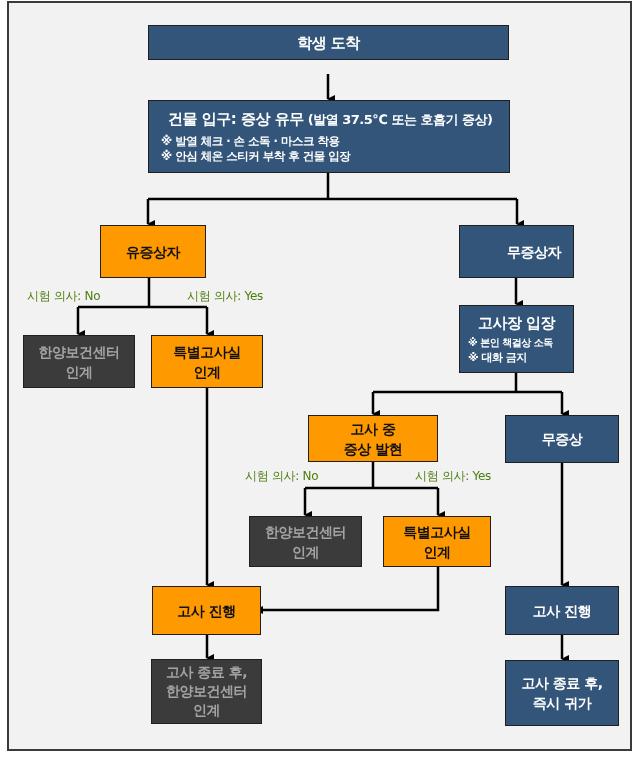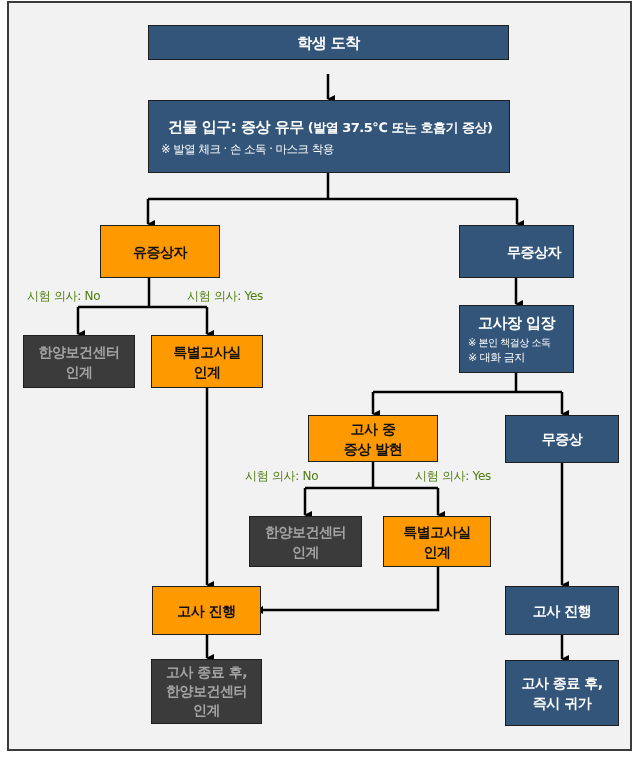--- a/index.html
+++ b/index.html
@@ -6,21 +6,21 @@
   body { width:640px; height:760px; background:#ffffff; position:relative; overflow:hidden;
          font-family:"DejaVu Sans","Liberation Sans",sans-serif; }
   .frame { position:absolute; left:7px; top:1px; width:625px; height:750px;
            background:#f2f2f2; border:2px solid #3a3a3a; border-top-width:2px; box-sizing:border-box; }
   .box { position:absolute; box-sizing:border-box; border:1.5px solid #1f1f1f;
          display:flex; flex-direction:column; align-items:center; justify-content:center;
          text-align:center; font-weight:bold; font-size:14px; line-height:20px; letter-spacing:-0.5px; }
   .navy { background:#33557a; color:#ffffff; }
   .orange { background:#ff9900; color:#111111; }
   .dark { background:#3b3b3b; color:#a3a3a3; }
-  .note { font-weight:normal; font-size:11.5px; line-height:15px; align-self:flex-start; text-align:left; }
+  .note { font-weight:bold; font-size:11.5px; line-height:15px; align-self:flex-start; text-align:left; }
   .label { position:absolute; font-size:12px; color:#4d7c0f; letter-spacing:-0.3px; white-space:nowrap; }
   svg.edges { position:absolute; left:0; top:0; }
 </style>
 </head>
 <body>
 
 <div class="frame"></div>
 
 <svg class="edges" width="640" height="760">
   <defs>
@@ -56,23 +56,24 @@
 
 <div class="box navy" style="left:148px;top:25px;width:361px;height:35px;font-size:15px;">
   <span>학생 도착</span>
 </div>
 
 <div class="box navy" style="left:148px;top:100px;width:362px;height:73px;padding:0 12px;">
   <div style="align-self:flex-start;">
     <span style="font-size:15px;margin-left:7px;">건물 입구: 증상 유무</span><span style="font-size:13px;"> (발열 37.5℃ 또는 호흡기 증상)</span>
   </div>
   <div class="note" style="margin-top:4px;">※ 발열 체크  ·  손 소독  ·  마스크 착용</div>
+  <div class="note">※ 안심 체온 스티커 부착  후 건물 입장</div>
 </div>
 
-<div class="box orange" style="left:100px;top:225px;width:120px;height:53px;">
+<div class="box orange" style="left:100px;top:225px;width:106px;height:53px;">
   <span>유증상자</span>
 </div>
 
 <div class="box navy" style="left:459px;top:225px;width:115px;height:53px;padding-left:35px;">
   <span>무증상자</span>
 </div>
 
 <div class="label" style="left:27px;top:288px;">시험 의사: No</div>
 <div class="label" style="left:187px;top:288px;">시험 의사: Yes</div>
 

